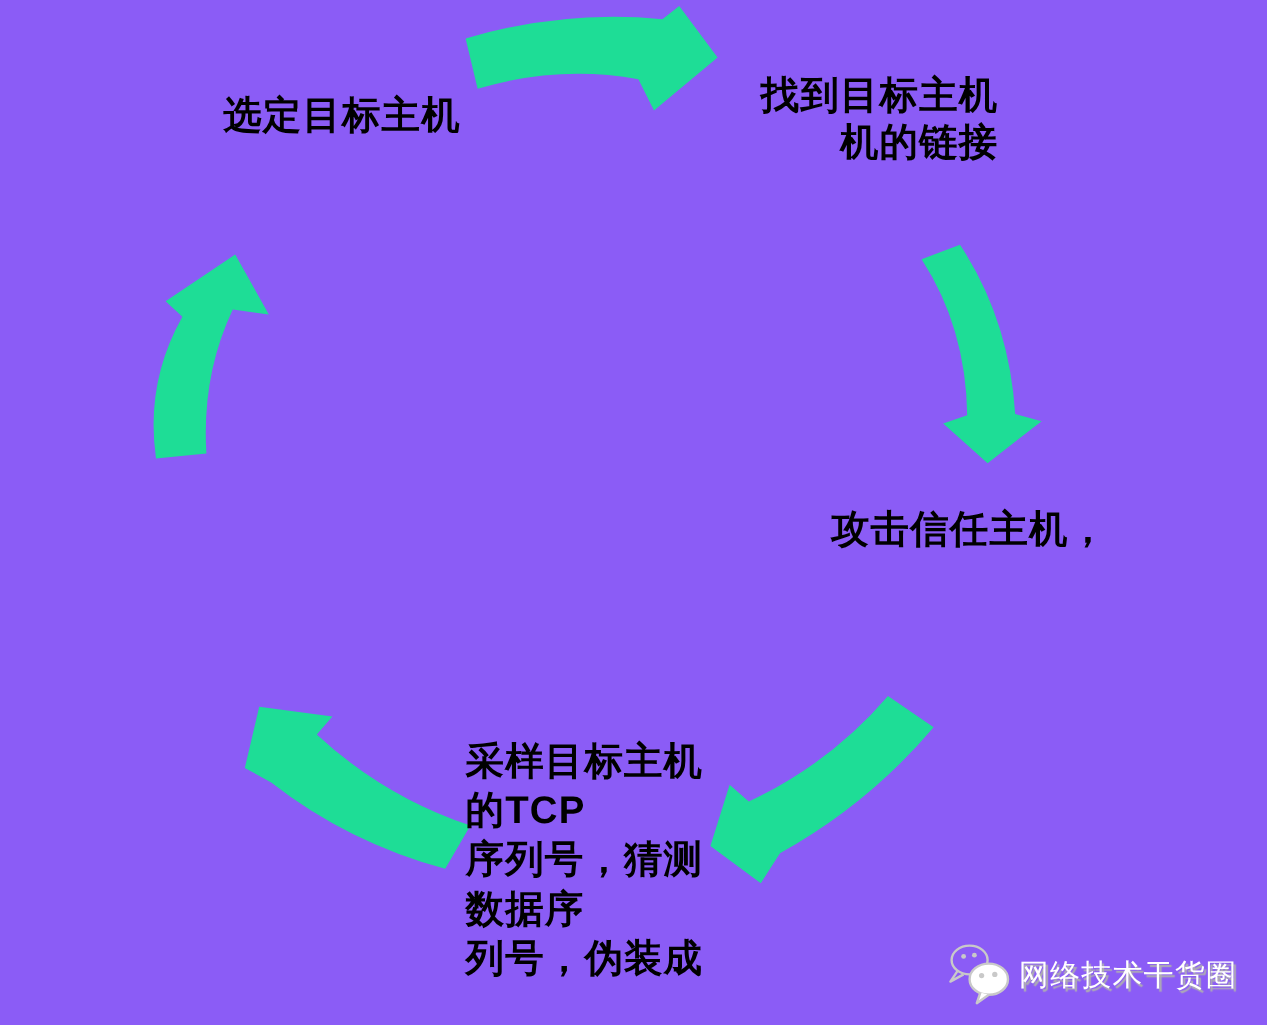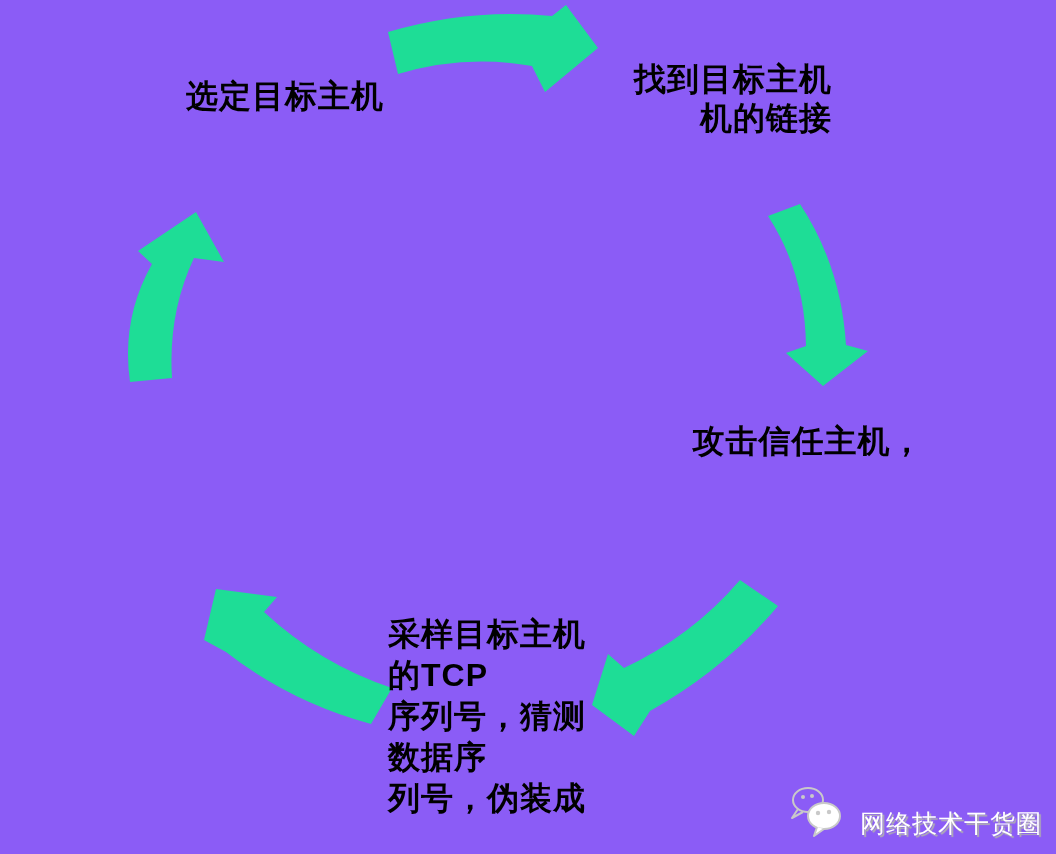--- a/index.html
+++ b/index.html
@@ -30,22 +30,22 @@
   #step1 { left: 186px; top: 76px;  line-height: 40px; }
   #step2 { left: 552px; top: 60px;  width: 280px; text-align: right; line-height: 39px; }
   #step3 { left: 673px; top: 423px; width: 270px; text-align: center; line-height: 37px; }
   #step4 { left: 388px; top: 614px; line-height: 41px; }
   #step5 { left: 61px;  top: 383px; line-height: 40px; }
   .watermark {
     position: absolute;
     left: 786px; top: 784px;
     z-index: 3;
     display: flex;
-    align-items: flex-end;
-    gap: 12px;
+    align-items: center;
+    gap: 1px;
   }
   .watermark-text {
     font-size: 25px;
     font-weight: 400;
     letter-spacing: 1px;
     color: #ffffff;
     text-shadow: 2px 2px 1px #b0b0b0;
     white-space: nowrap;
   }
 </style>

